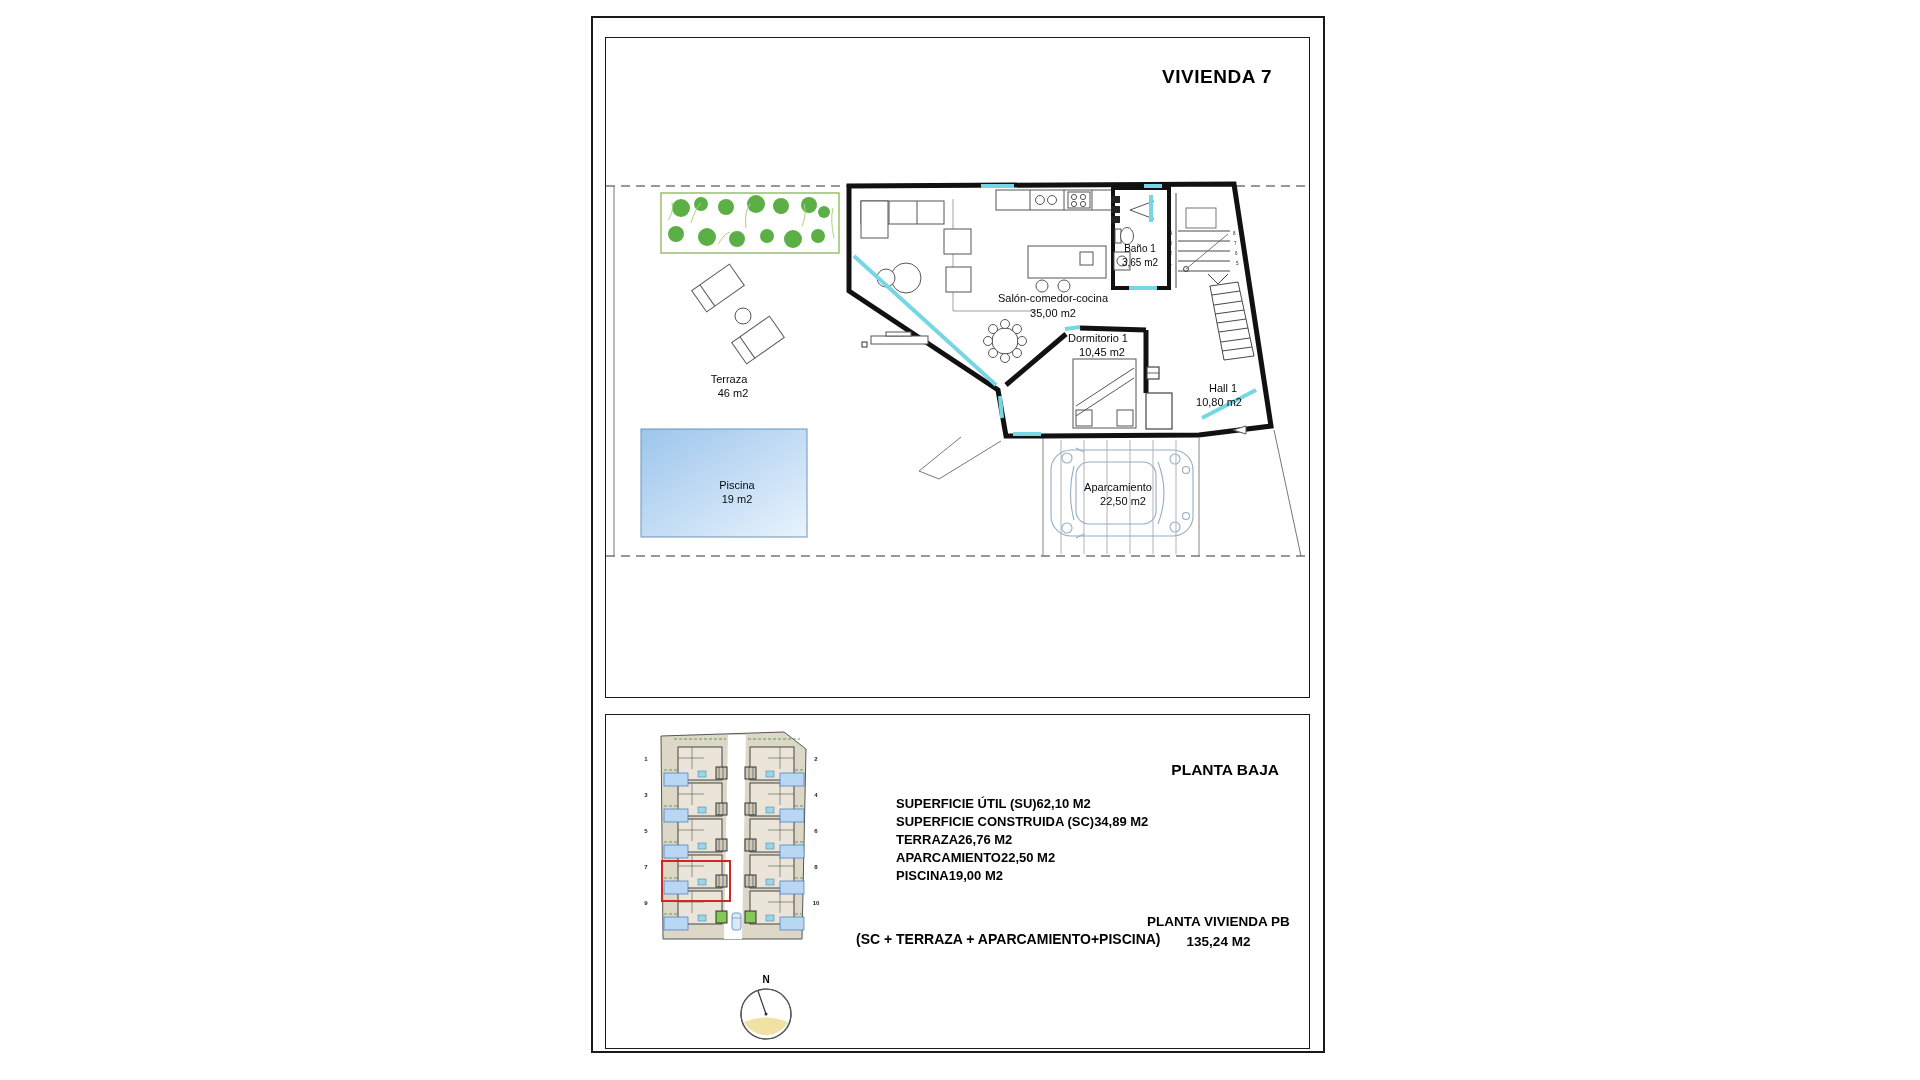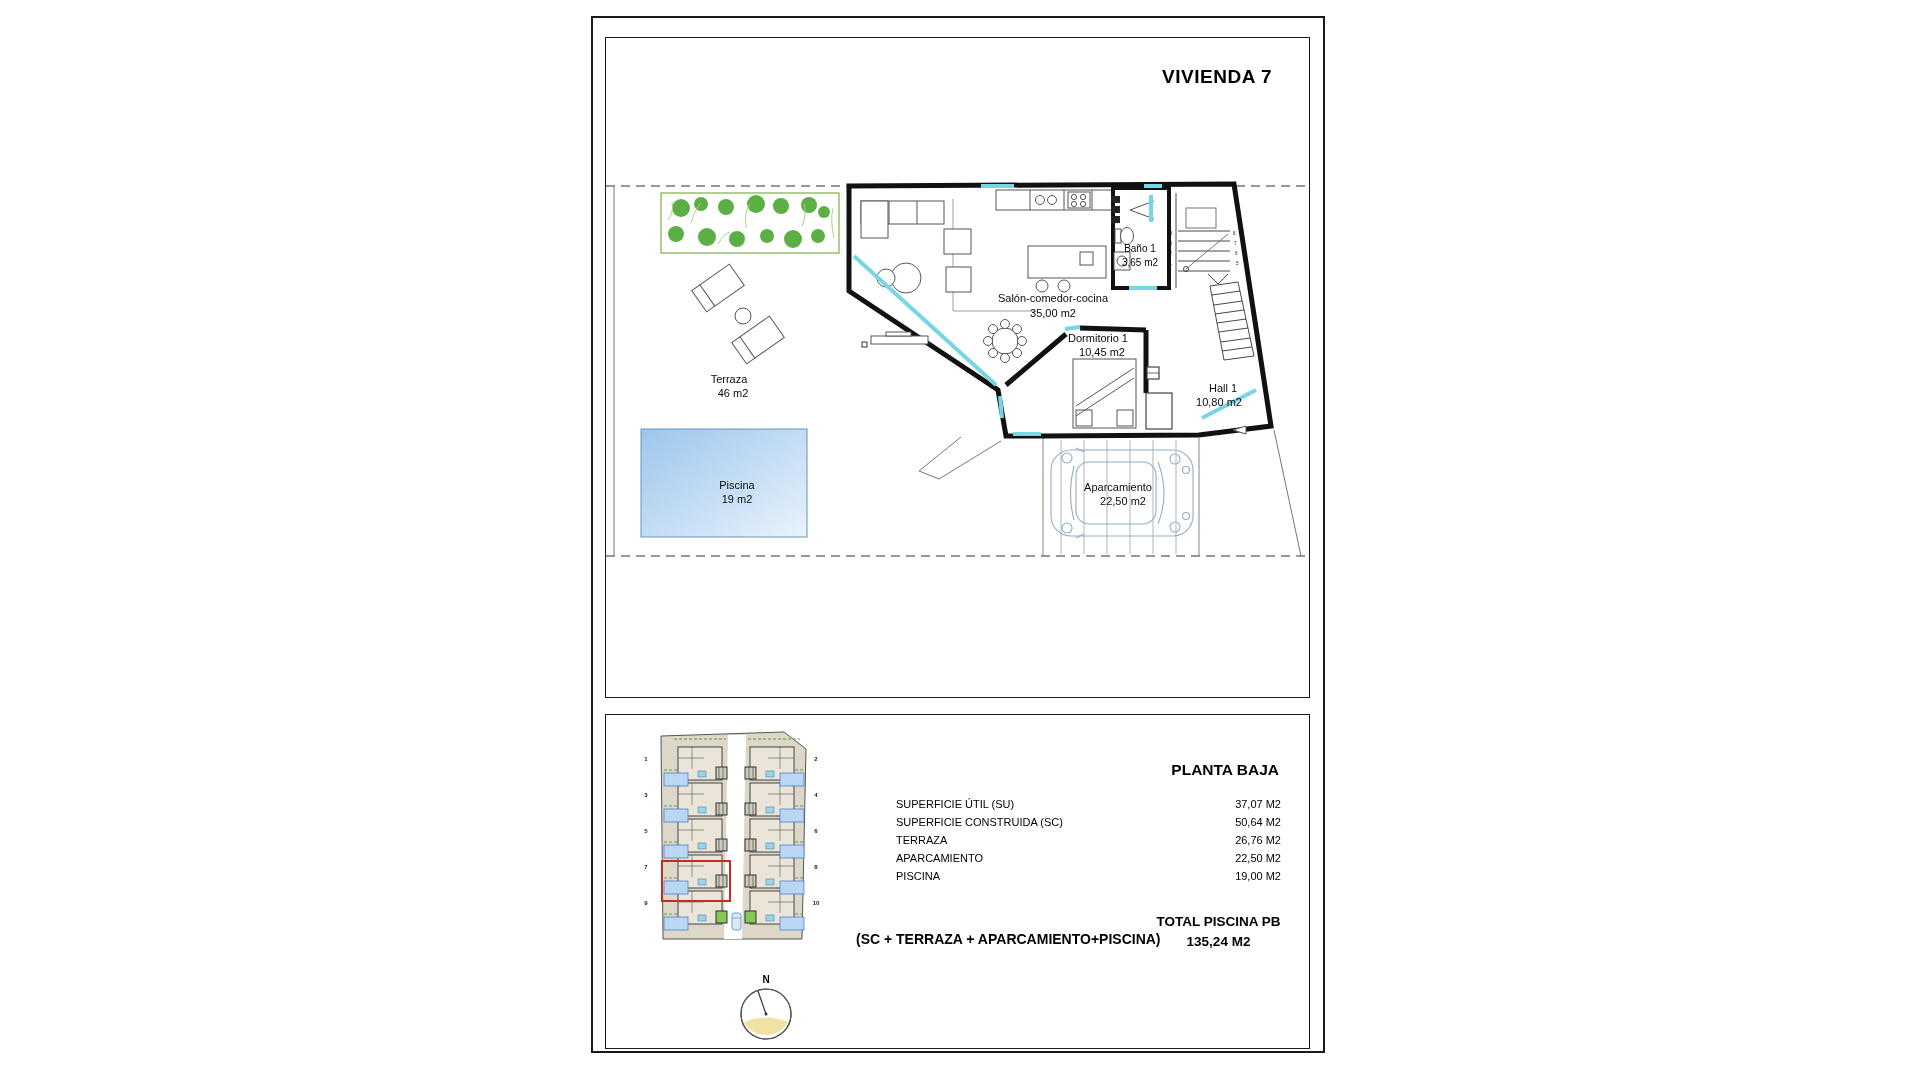--- a/index.html
+++ b/index.html
@@ -13,21 +13,21 @@
               font-size:19px;font-weight:700;letter-spacing:.5px;}
   .plan-svg{position:absolute;left:0;top:0;}
   svg{font-family:"Liberation Sans",sans-serif;}
   .room-label{font-size:11px;fill:#0a0a0a;font-weight:500;}
   .room-label.small{font-size:10px;}
   .stair-num{font-size:4.5px;fill:#222;}
   .site-num{font-size:6px;fill:#222;font-weight:600;}
   
   .planta-header{position:absolute;right:30px;top:46px;font-size:15.5px;font-weight:700;text-align:right;}
   .rows{position:absolute;left:290px;right:28px;top:80px;}
-  .srow{display:flex;justify-content:space-between;font-size:11px;font-weight:400;line-height:18px;}
+  .srow{display:flex;font-size:13px;font-weight:700;line-height:18px;}
   .total-formula{position:absolute;left:250px;top:216px;font-size:14px;font-weight:700;}
   .total-block{position:absolute;left:500px;top:197px;width:225px;text-align:center;
                font-size:13.5px;font-weight:700;line-height:20px;}
   .site-svg{position:absolute;left:28px;top:8px;}
   .compass-svg{position:absolute;left:125px;top:255px;}
 </style>
 </head>
 <body>
 
 <div class="sheet">
@@ -425,38 +425,38 @@
       <circle cx="35" cy="44" r="25" fill="none" stroke="#555" stroke-width="1.2"></circle>
       <line x1="35" y1="44" x2="27" y2="21" stroke="#333" stroke-width="1.2"></line>
       <circle cx="35" cy="44" r="1.5" fill="#333"></circle>
       <text x="35" y="13" text-anchor="middle" font-size="10" font-weight="700">N</text>
     </svg>
 
     <div class="planta-header">PLANTA BAJA</div>
     <div class="rows">
       <div class="srow">
         <span>SUPERFICIE ÚTIL (SU)</span>
-        <span>37,07 M2</span>
+        <span>62,10 M2</span>
       </div>
       <div class="srow">
         <span>SUPERFICIE CONSTRUIDA (SC)</span>
-        <span>50,64 M2</span>
+        <span>34,89 M2</span>
       </div>
       <div class="srow">
         <span>TERRAZA</span>
         <span>26,76 M2</span>
       </div>
       <div class="srow">
         <span>APARCAMIENTO</span>
         <span>22,50 M2</span>
       </div>
       <div class="srow">
         <span>PISCINA</span>
         <span>19,00 M2</span>
       </div>
     </div>
     <div class="total-formula">(SC + TERRAZA + APARCAMIENTO+PISCINA)</div>
     <div class="total-block">
-      <div>TOTAL PISCINA PB</div>
+      <div>PLANTA VIVIENDA PB</div>
       <div>135,24 M2</div>
     </div>
   </div>
 </div>
 
 </body></html>

